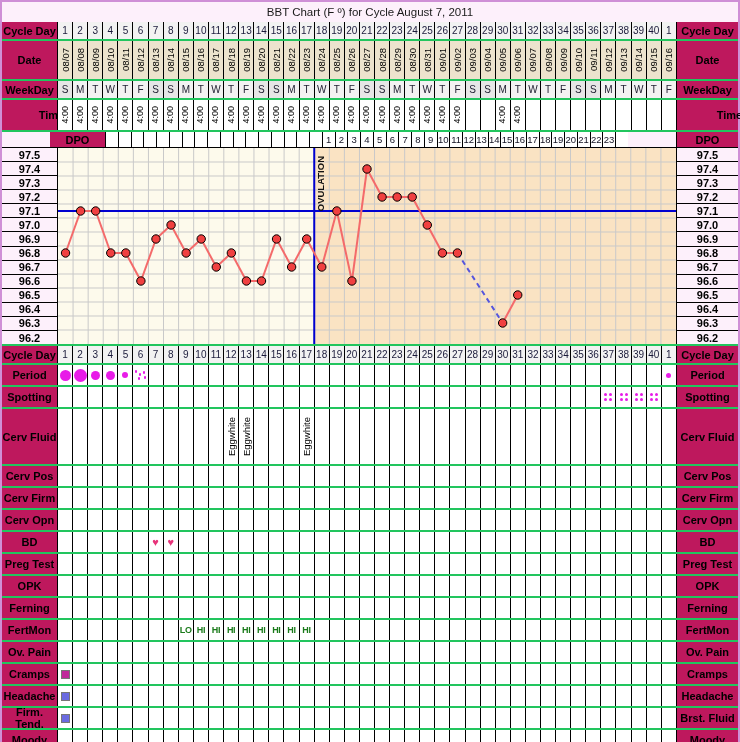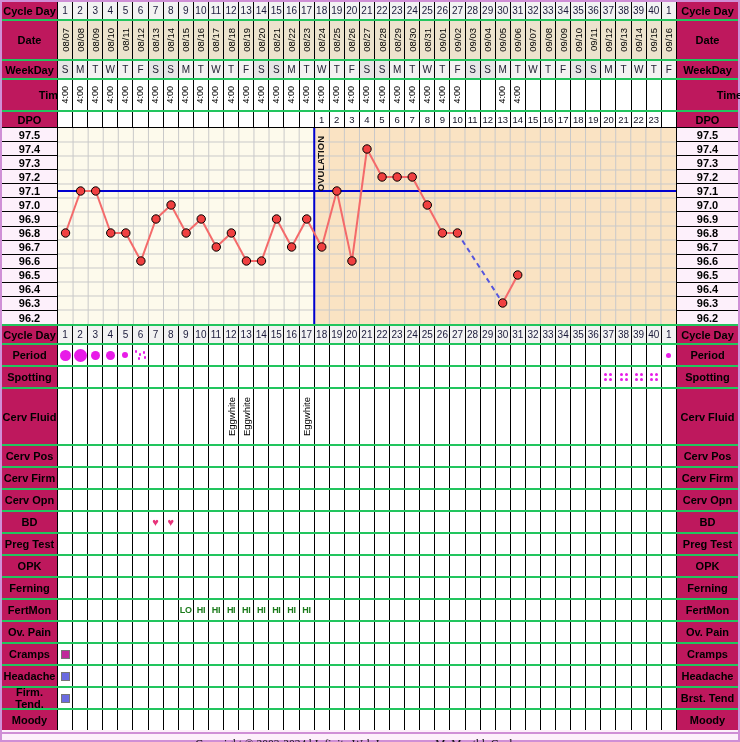--- a/index.html
+++ b/index.html
@@ -74,21 +74,21 @@
   .wd-row .c.wk { background:#e6e6e6; }
   .wd-row .lbl, .wd-row .rlbl { height:17px;text-align:right; }
 
   
   .time-row .c { background:#fff; height:30px; }
   .time-row .lbl, .time-row .rlbl { height:30px;padding-left:44px; }
   .time-row .vtext { font-size:9px; }
 
   
   .dpo-row .c { background:#fff; height:15px; font-size:9.5px; color:#112; }
-  .dpo-row .lbl, .dpo-row .rlbl { height:15px; }
+  .dpo-row .lbl, .dpo-row .rlbl { height:15px;margin-left:48px; }
 
   
   .chart-row { display:flex; width:736px; border-top:1px solid #000; }
   .tempcol {
     width:56px; min-width:56px;
     border-right:1px solid #000;
     display:flex; flex-direction:column;
     background:#fdf0fb;
   }
   .tempcol.right { border-right:none; border-left:1px solid #000; width:62px; min-width:62px;}
@@ -148,20 +148,21 @@
     color:#111;
     letter-spacing:0px;
     white-space:nowrap;
   }
 </style>
 </head>
 <body>
 
 <div class="page">
 
+  <div class="title">BBT Chart (F º) for Cycle August 7, 2011</div>
 
   <div class="row cd-row noborder">
     <div class="lbl">Cycle Day</div>
     <div class="cells" id="cd-top">
         <div class="c">1</div>
         <div class="c">2</div>
         <div class="c">3</div>
         <div class="c">4</div>
         <div class="c">5</div>
         <div class="c">6</div>
@@ -1529,21 +1530,21 @@
         <div class="c"></div>
         <div class="c"></div>
         <div class="c"></div>
         <div class="c"></div>
         <div class="c"></div>
         <div class="c"></div>
         <div class="c"></div>
         <div class="c"></div>
         <div class="c"></div>
       </div>
-    <div class="rlbl">Brst. Tend</div>
+    <div class="rlbl">Brst. Fluid</div>
   </div>
 
   <div class="row drow">
     <div class="lbl">Moody</div>
     <div class="cells" id="md-cells">
         <div class="c"></div>
         <div class="c"></div>
         <div class="c"></div>
         <div class="c"></div>
         <div class="c"></div>

